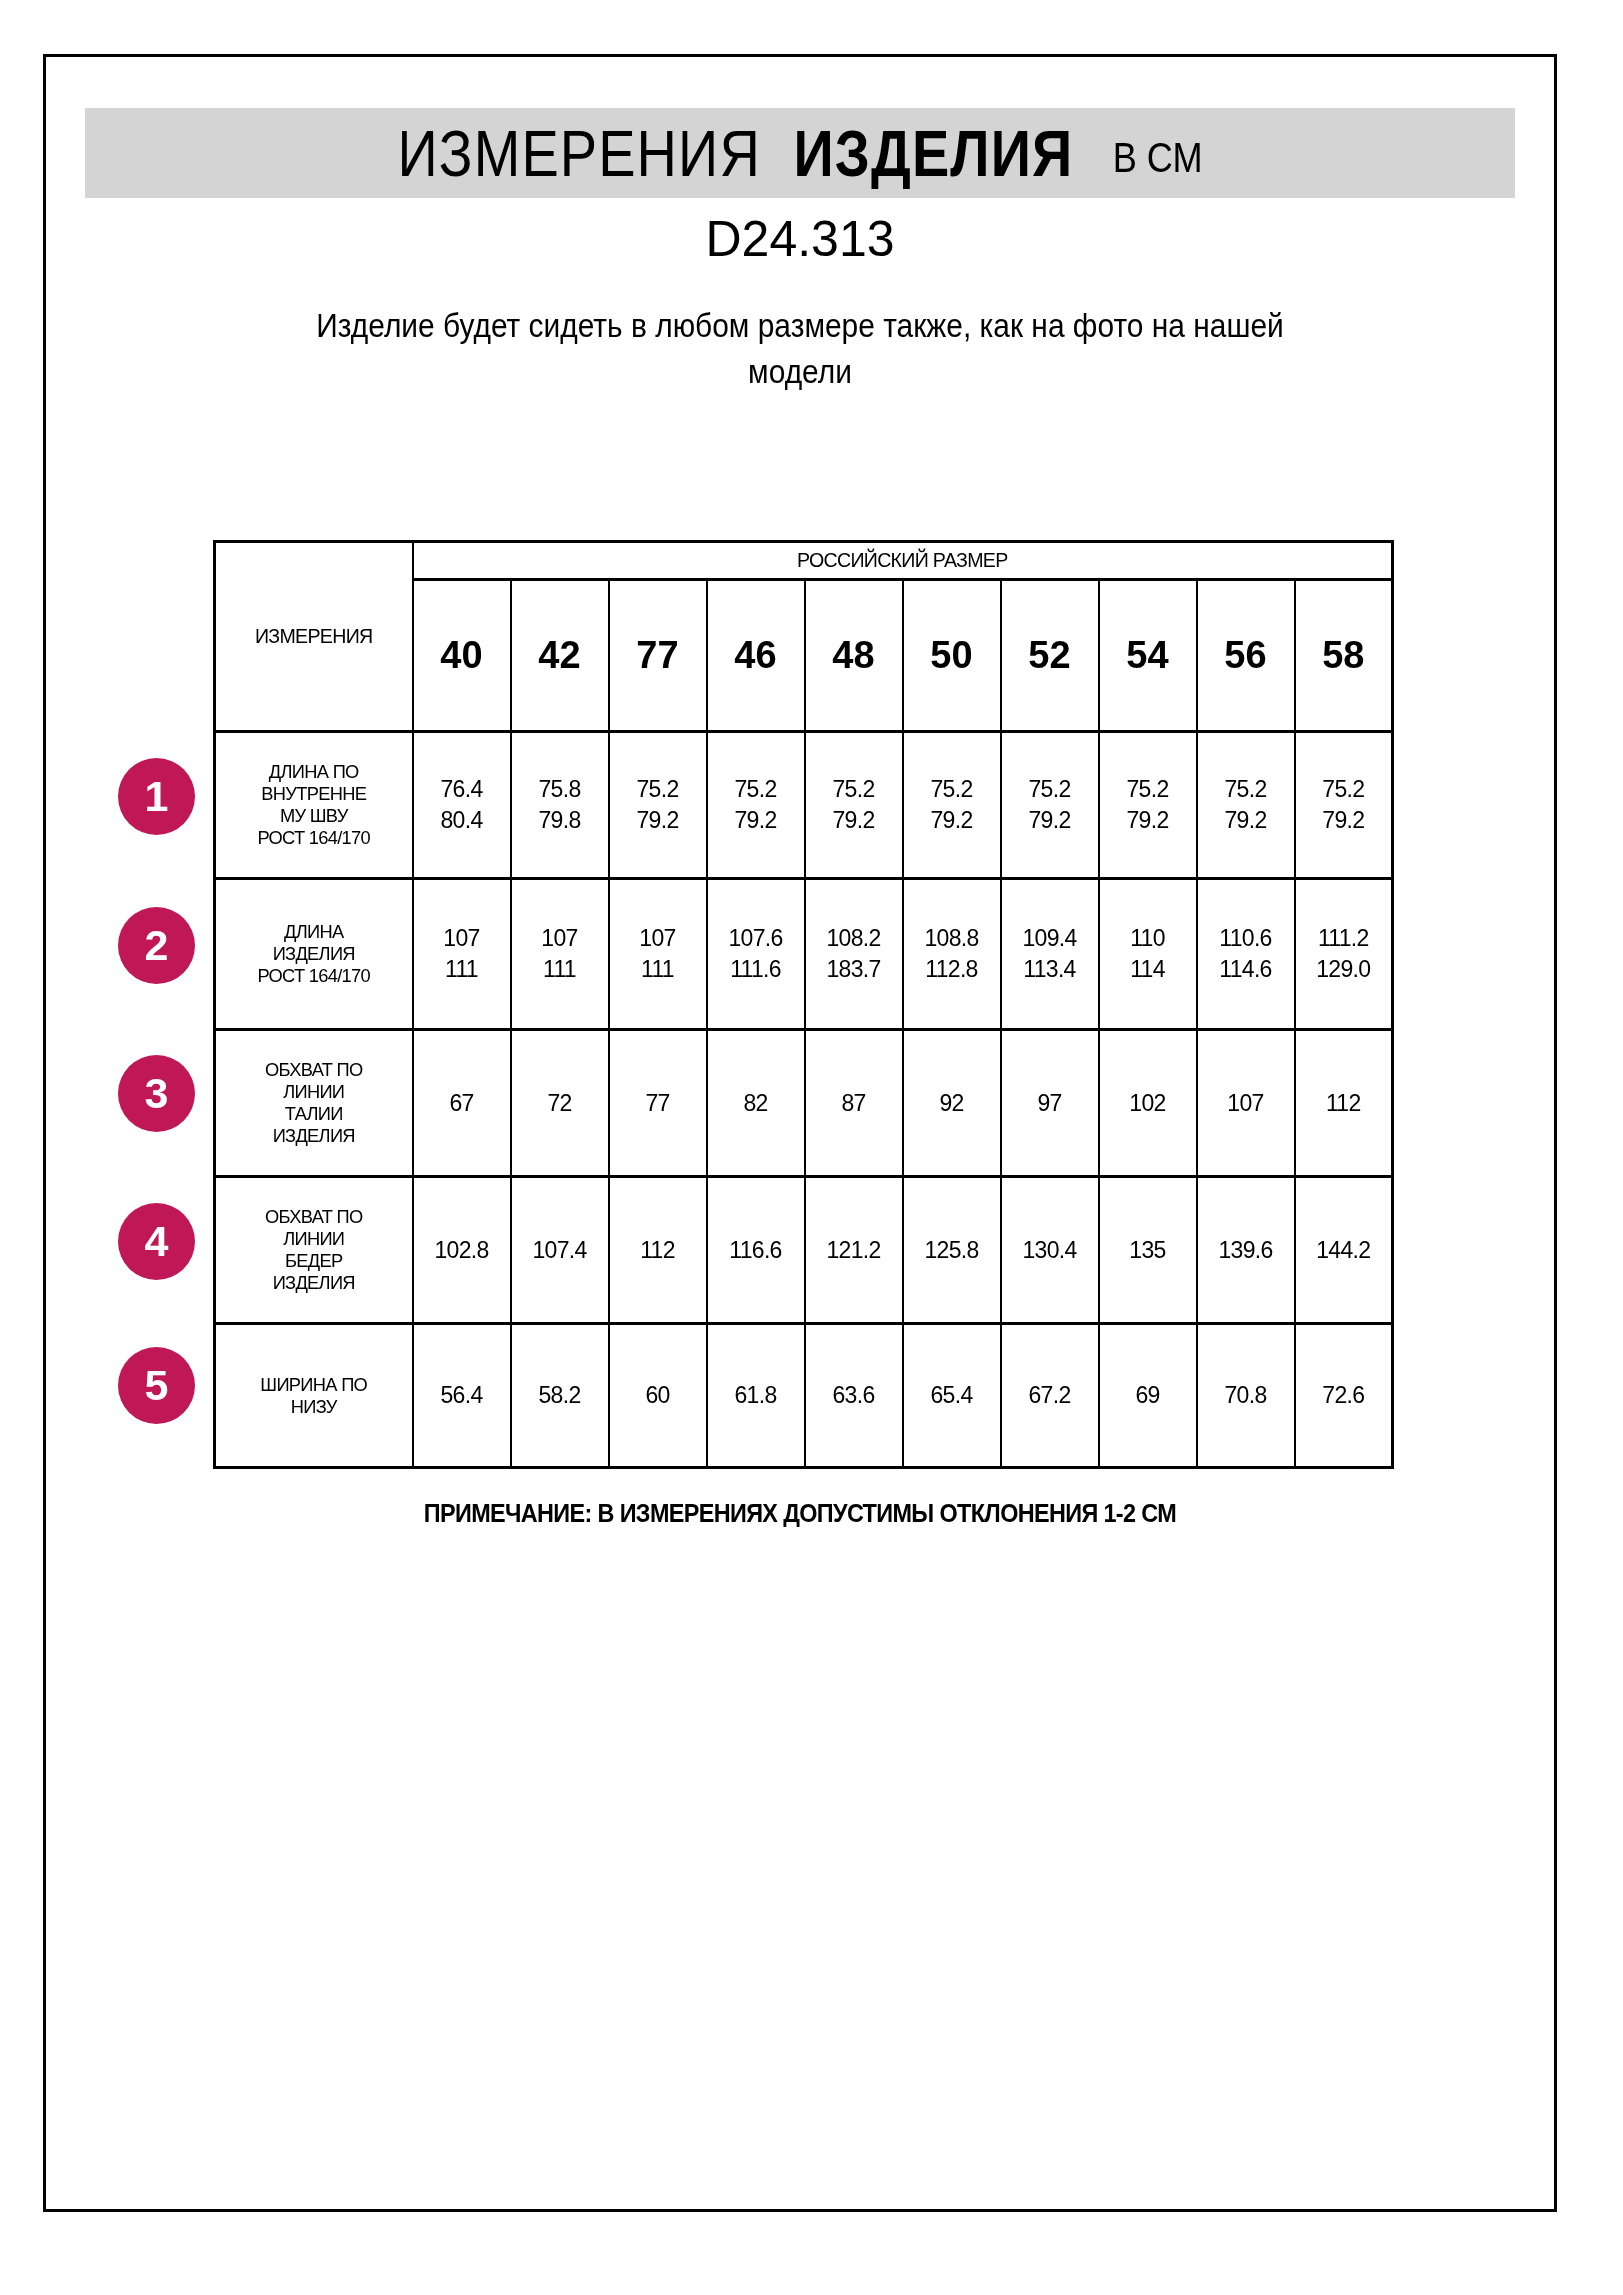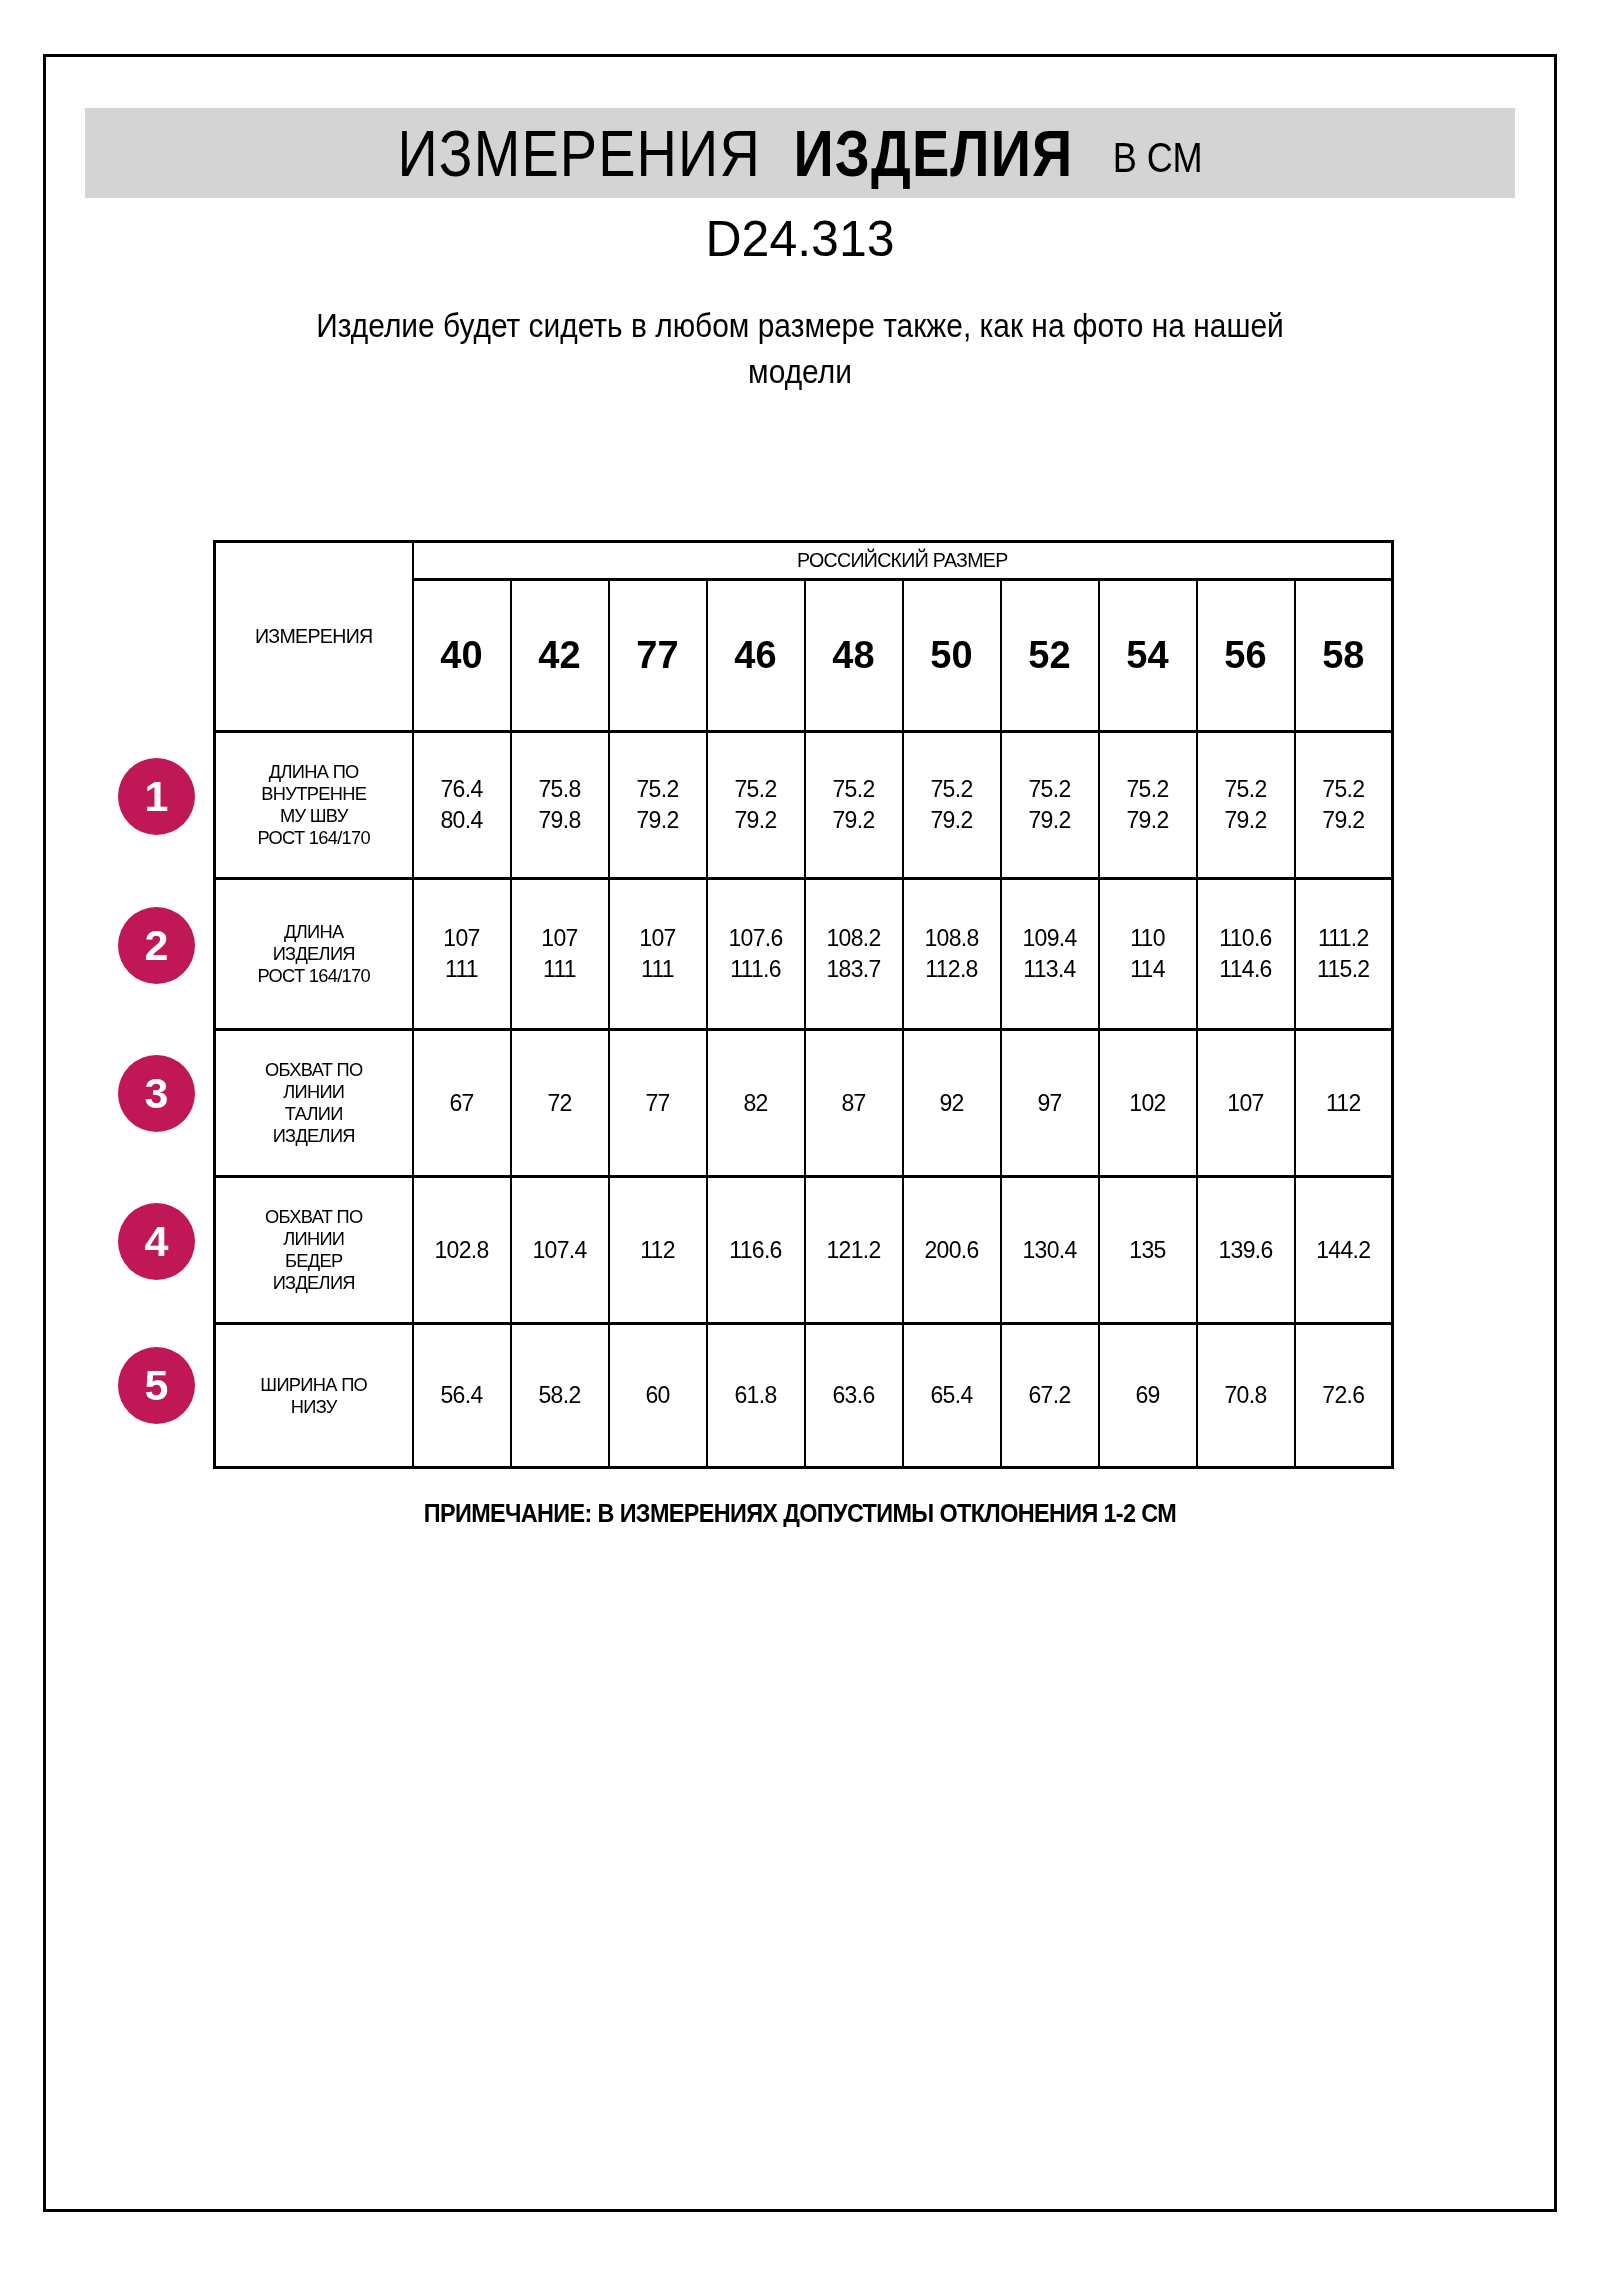--- a/index.html
+++ b/index.html
@@ -256,21 +256,21 @@
 183.7</td>
       <td class="val">108.8
 112.8</td>
       <td class="val">109.4
 113.4</td>
       <td class="val">110
 114</td>
       <td class="val">110.6
 114.6</td>
       <td class="val">111.2
-115.2</td>
+129.0</td>
     </tr>
     <tr class="r3">
       <th class="row-label">ОБХВАТ ПО
 ЛИНИИ
 ТАЛИИ
 ИЗДЕЛИЯ</th>
       <td class="val">67</td>
       <td class="val">72</td>
       <td class="val">77</td>
       <td class="val">82</td>
@@ -284,21 +284,21 @@
     <tr class="r4">
       <th class="row-label">ОБХВАТ ПО
 ЛИНИИ
 БЕДЕР
 ИЗДЕЛИЯ</th>
       <td class="val">102.8</td>
       <td class="val">107.4</td>
       <td class="val">112</td>
       <td class="val">116.6</td>
       <td class="val">121.2</td>
-      <td class="val">200.6</td>
+      <td class="val">125.8</td>
       <td class="val">130.4</td>
       <td class="val">135</td>
       <td class="val">139.6</td>
       <td class="val">144.2</td>
     </tr>
     <tr class="r5">
       <th class="row-label">ШИРИНА ПО
 НИЗУ</th>
       <td class="val">56.4</td>
       <td class="val">58.2</td>

